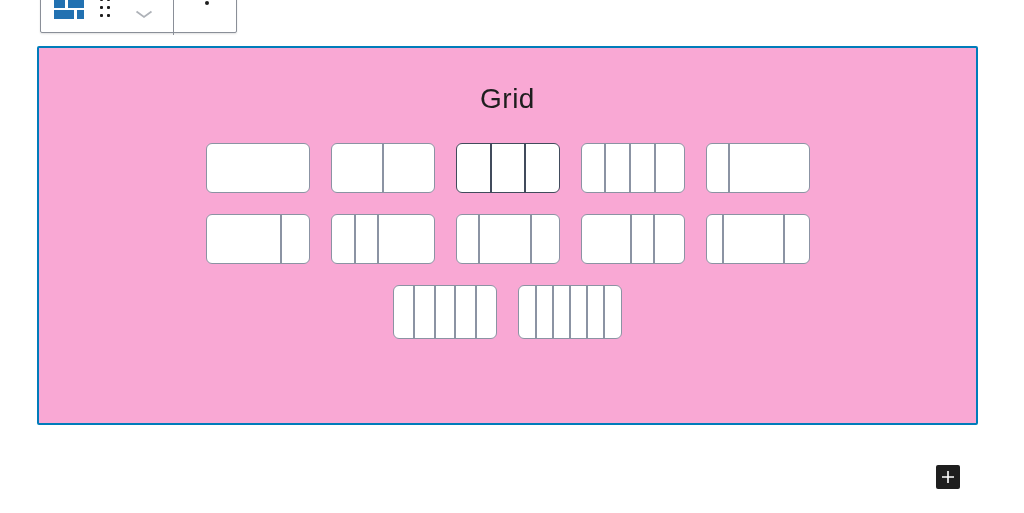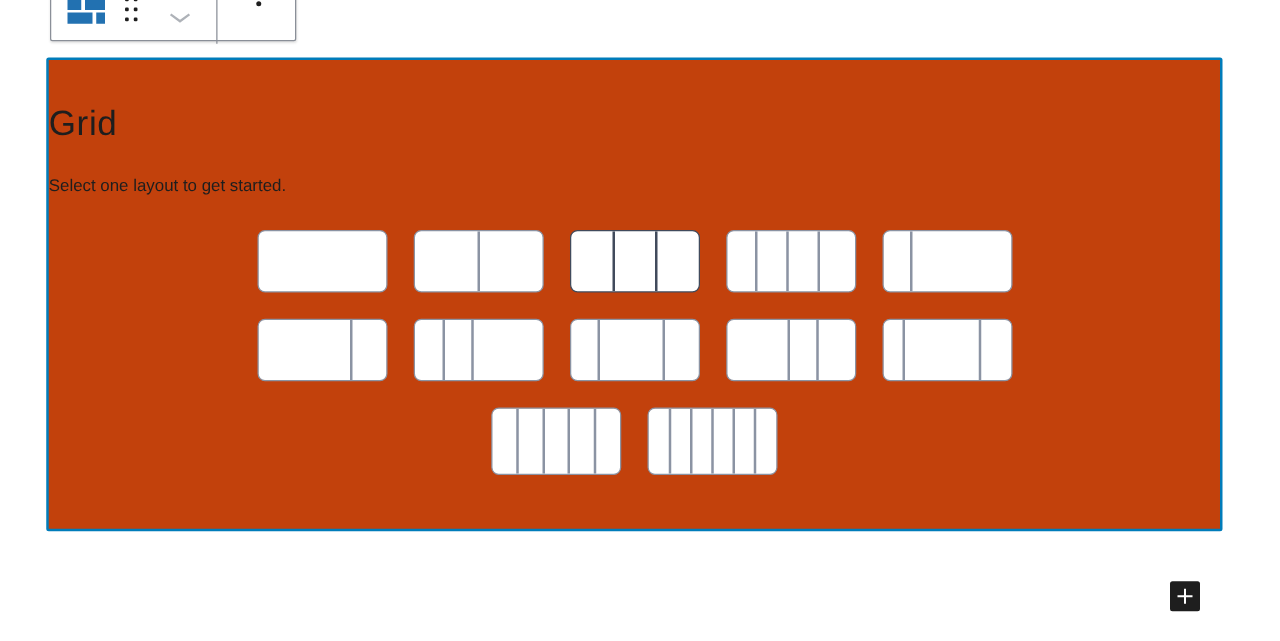--- a/index.html
+++ b/index.html
@@ -26,22 +26,22 @@
   .tb-drag{left:54px;top:0;width:22px;height:48px}
   .drag-dots{position:absolute;left:5px;top:11px;width:10px;height:20px}
   .ddot{position:absolute;width:3px;height:3px;background:#1e1e1e;border-radius:1px}
   .tb-move{left:80px;top:0;width:46px;height:48px}
   .chev{position:absolute;left:14px;top:24px}
   .tb-sep{position:absolute;left:132px;top:-1px;width:1px;height:50px;background:var(--toolbar-border)}
   .tb-kebab{left:140px;top:0;width:56px;height:48px}
   .kdot{position:absolute;left:24px;width:4px;height:4px;background:#1e1e1e;border-radius:50%}
 
   
-  .panel{position:absolute;left:37px;top:46px;width:941px;height:379px;background:#c2410c;
-         border:2px solid var(--accent);border-radius:2px;}
+  .panel{position:absolute;left:37px;top:46px;width:941px;height:379px;background:#f9a8d4;
+         border:2px solid var(--accent);border-radius:2px;text-align:center}
   .panel h2{margin:34px 0 0;font-size:28px;line-height:34px;font-weight:400;letter-spacing:.5px;color:var(--text)}
   .panel p{margin:24px 0 0;font-size:13.5px;line-height:17px;color:var(--text)}
   .rows{margin-top:27px;display:flex;flex-direction:column;gap:21px;align-items:center}
   .lrow{display:flex;gap:21px;justify-content:center;height:50px}
   .lrow:nth-child(3){height:54px}
   .layout-btn{position:relative;width:104px;height:100%;background:#fff;cursor:pointer;
               border:1.5px solid var(--btn-border);border-radius:6px;padding:0;overflow:hidden}
   .layout-btn.hl{border-color:var(--btn-border-dark)}
   .divider{position:absolute;top:0;bottom:0;width:2px;margin-left:-1px;background:var(--btn-border)}
   .layout-btn.hl .divider{background:var(--btn-border-dark)}
@@ -81,21 +81,20 @@
   <span class="tb-sep"></span>
   <button class="tb-btn tb-kebab" aria-label="Options">
     <span>
       <i class="kdot" style="top:15px"></i>
     </span>
   </button>
 </div>
 
 <div class="panel">
   <h2>Grid</h2>
-  <p>Select one layout to get started.</p>
   <div class="rows">
     <div class="lrow">
         <button class="layout-btn" aria-label="1-column"></button>
         <button class="layout-btn" aria-label="50-50">
           <span class="divider" style="left: 50%;"></span>
         </button>
         <button class="layout-btn hl" aria-label="33-33-33">
           <span class="divider" style="left: 33.5%;"></span>
           <span class="divider" style="left: 67%;"></span>
         </button>

